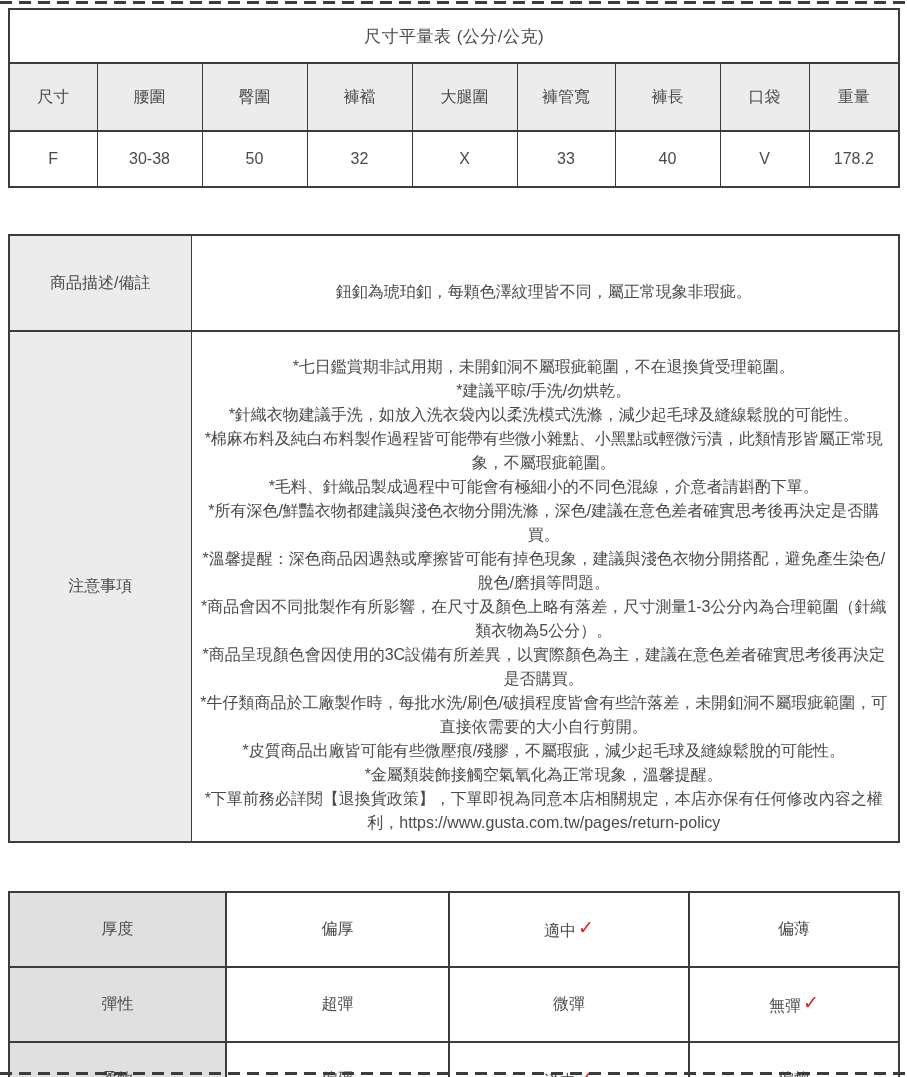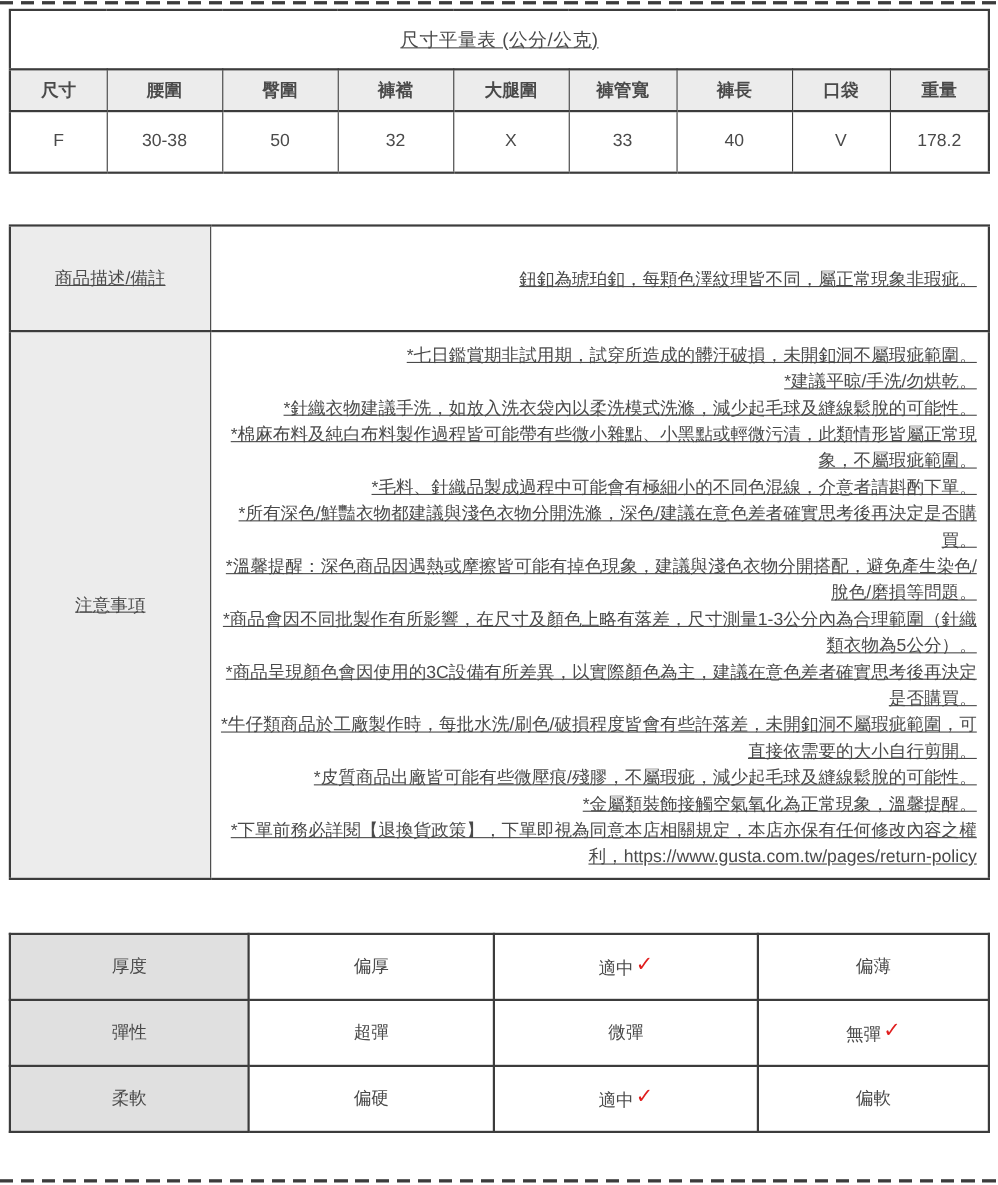--- a/index.html
+++ b/index.html
@@ -40,38 +40,38 @@
     border-bottom-width:2px;
     text-align:center;
     vertical-align:middle;
     font-size:16px;
     color:var(--text);
     padding:2px;
     overflow:hidden;
   }
 
   
-  #size-table .title-row td{height:54px;background:#fff;font-size:17px;letter-spacing:.5px;text-decoration:underline;}
-  #size-table .header-row td{height:38px;background:var(--header-bg);font-weight:bold;}
+  #size-table .title-row td{height:54px;background:#fff;font-size:17px;letter-spacing:.5px;}
+  #size-table .header-row td{height:68px;background:var(--header-bg);}
   #size-table .value-row td{height:56px;background:#fff;}
 
   
-  #info-table{margin-top:46px;text-decoration:underline;}
+  #info-table{margin-top:46px;}
   #info-table tr:nth-child(1) td{height:96px;}
   #info-table tr:nth-child(2) td{height:482px;}
   #info-table .label-cell{background:var(--header-bg);width:182px;}
   #info-table .content-cell{
-    text-align:right;
-    padding:10px 10px 6px 8px;
+    text-align:center;
+    padding:23px 10px 6px 8px;
   }
   .note-line{line-height:24px;font-size:16px;}
 
   
   #attr-table{margin-top:48px;}
-  #attr-table tr{height:60px;margin-left:24px;}
+  #attr-table tr{height:75px;margin-left:24px;}
   #attr-table .attr-label{background:var(--label-bg);}
   #attr-table td{border-left-width:2px;border-right-width:2px;}
   .check{
     color:var(--check-red);
     font-weight:bold;
     font-size:19px;
     margin-left:2px;
     position:relative;
     top:-2px;
   }
@@ -132,21 +132,21 @@
     <tbody id="info-tbody">
         <tr>
           <td class="label-cell">商品描述/備註</td>
           <td class="content-cell">
             <div class="note-line">鈕釦為琥珀釦，每顆色澤紋理皆不同，屬正常現象非瑕疵。</div>
           </td>
         </tr>
         <tr>
           <td class="label-cell">注意事項</td>
           <td class="content-cell">
-            <div class="note-line">*七日鑑賞期非試用期，試穿所造成的髒汙破損，未開釦洞不屬瑕疵範圍。</div>
+            <div class="note-line">*七日鑑賞期非試用期，未開釦洞不屬瑕疵範圍，不在退換貨受理範圍。</div>
             <div class="note-line">*建議平晾/手洗/勿烘乾。</div>
             <div class="note-line">*針織衣物建議手洗，如放入洗衣袋內以柔洗模式洗滌，減少起毛球及縫線鬆脫的可能性。</div>
             <div class="note-line">*棉麻布料及純白布料製作過程皆可能帶有些微小雜點、小黑點或輕微污漬，此類情形皆屬正常現象，不屬瑕疵範圍。</div>
             <div class="note-line">*毛料、針織品製成過程中可能會有極細小的不同色混線，介意者請斟酌下單。</div>
             <div class="note-line">*所有深色/鮮豔衣物都建議與淺色衣物分開洗滌，深色/建議在意色差者確實思考後再決定是否購買。</div>
             <div class="note-line">*溫馨提醒：深色商品因遇熱或摩擦皆可能有掉色現象，建議與淺色衣物分開搭配，避免產生染色/脫色/磨損等問題。</div>
             <div class="note-line">*商品會因不同批製作有所影響，在尺寸及顏色上略有落差，尺寸測量1-3公分內為合理範圍（針織類衣物為5公分）。</div>
             <div class="note-line">*商品呈現顏色會因使用的3C設備有所差異，以實際顏色為主，建議在意色差者確實思考後再決定是否購買。</div>
             <div class="note-line">*牛仔類商品於工廠製作時，每批水洗/刷色/破損程度皆會有些許落差，未開釦洞不屬瑕疵範圍，可直接依需要的大小自行剪開。</div>
             <div class="note-line">*皮質商品出廠皆可能有些微壓痕/殘膠，不屬瑕疵，減少起毛球及縫線鬆脫的可能性。</div>

